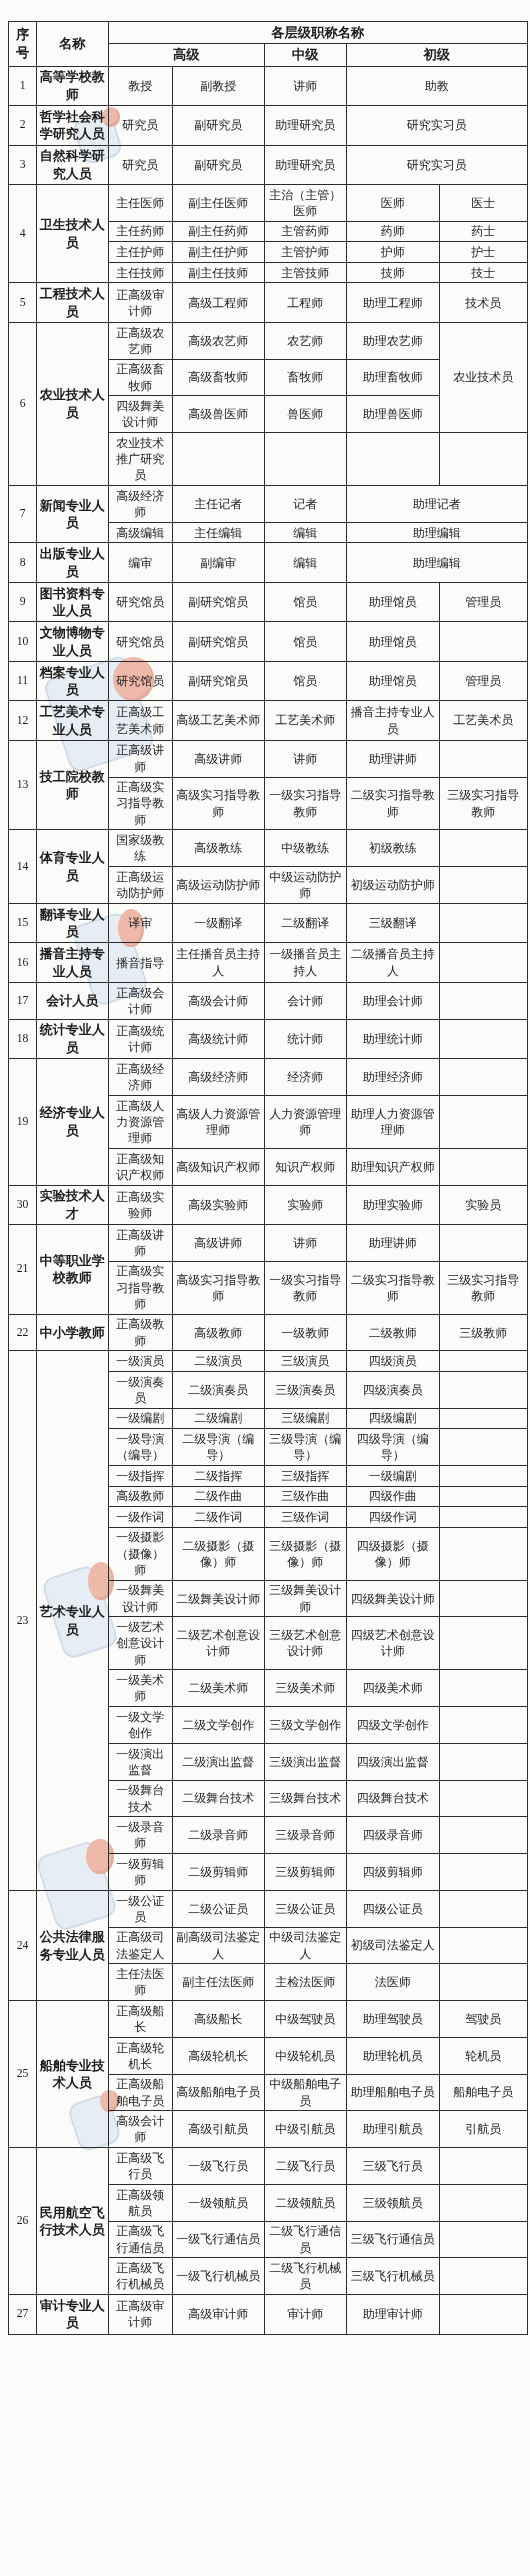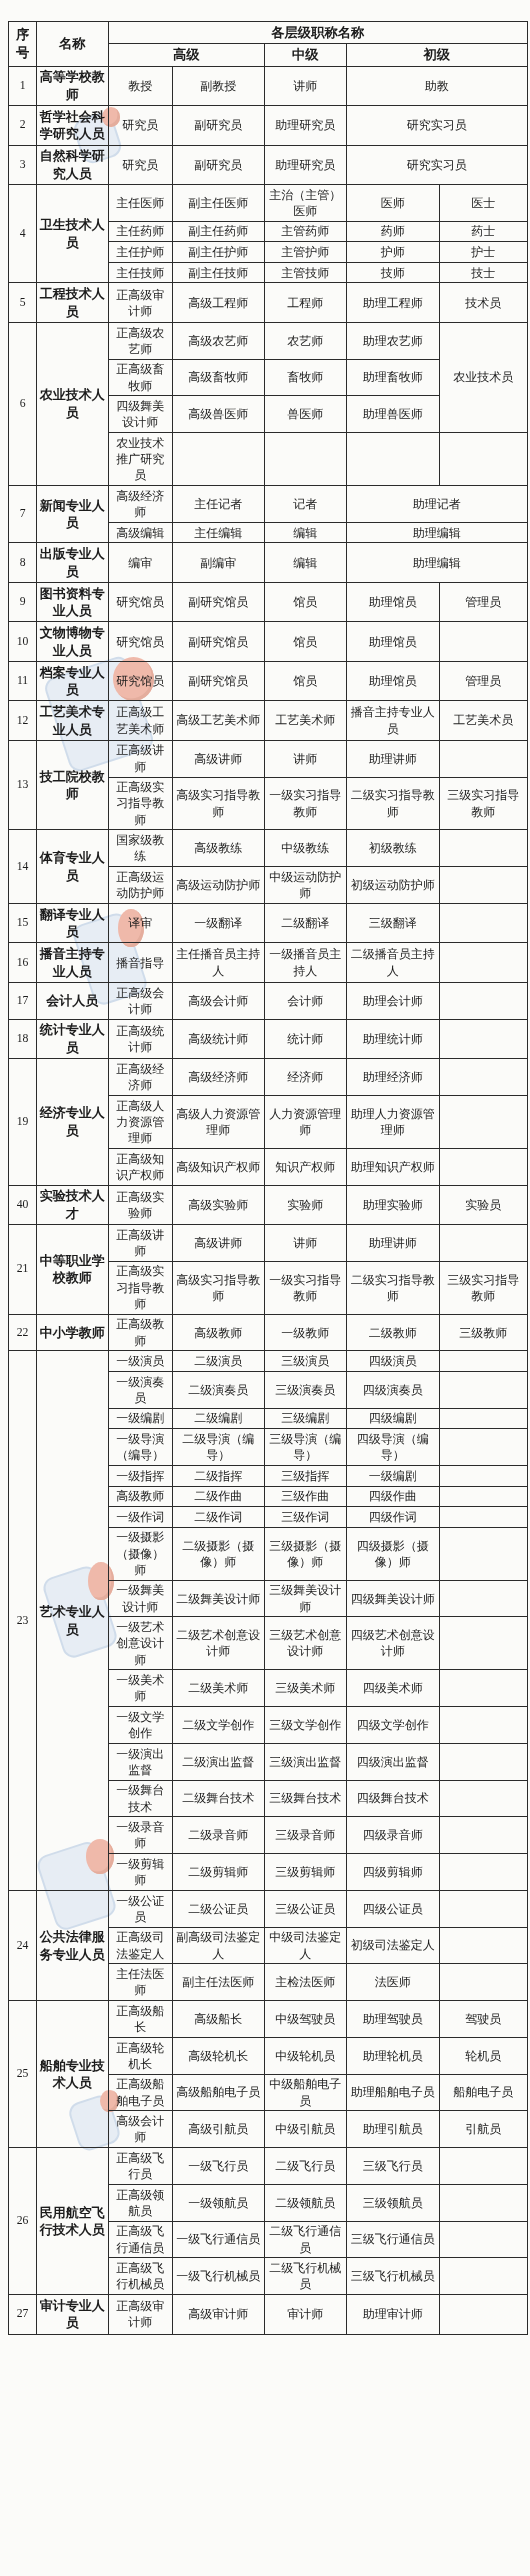--- a/index.html
+++ b/index.html
@@ -327,21 +327,21 @@
           <td></td>
         </tr>
         <tr>
           <td>正高级知识产权师</td>
           <td>高级知识产权师</td>
           <td>知识产权师</td>
           <td>助理知识产权师</td>
           <td></td>
         </tr>
         <tr>
-          <td class="idx" rowspan="1">40</td>
+          <td class="idx" rowspan="1">30</td>
           <td class="name" rowspan="1">实验技术人才</td>
           <td>正高级实验师</td>
           <td>高级实验师</td>
           <td>实验师</td>
           <td>助理实验师</td>
           <td>实验员</td>
         </tr>
         <tr>
           <td class="idx" rowspan="2">21</td>
           <td class="name" rowspan="2">中等职业学校教师</td>

